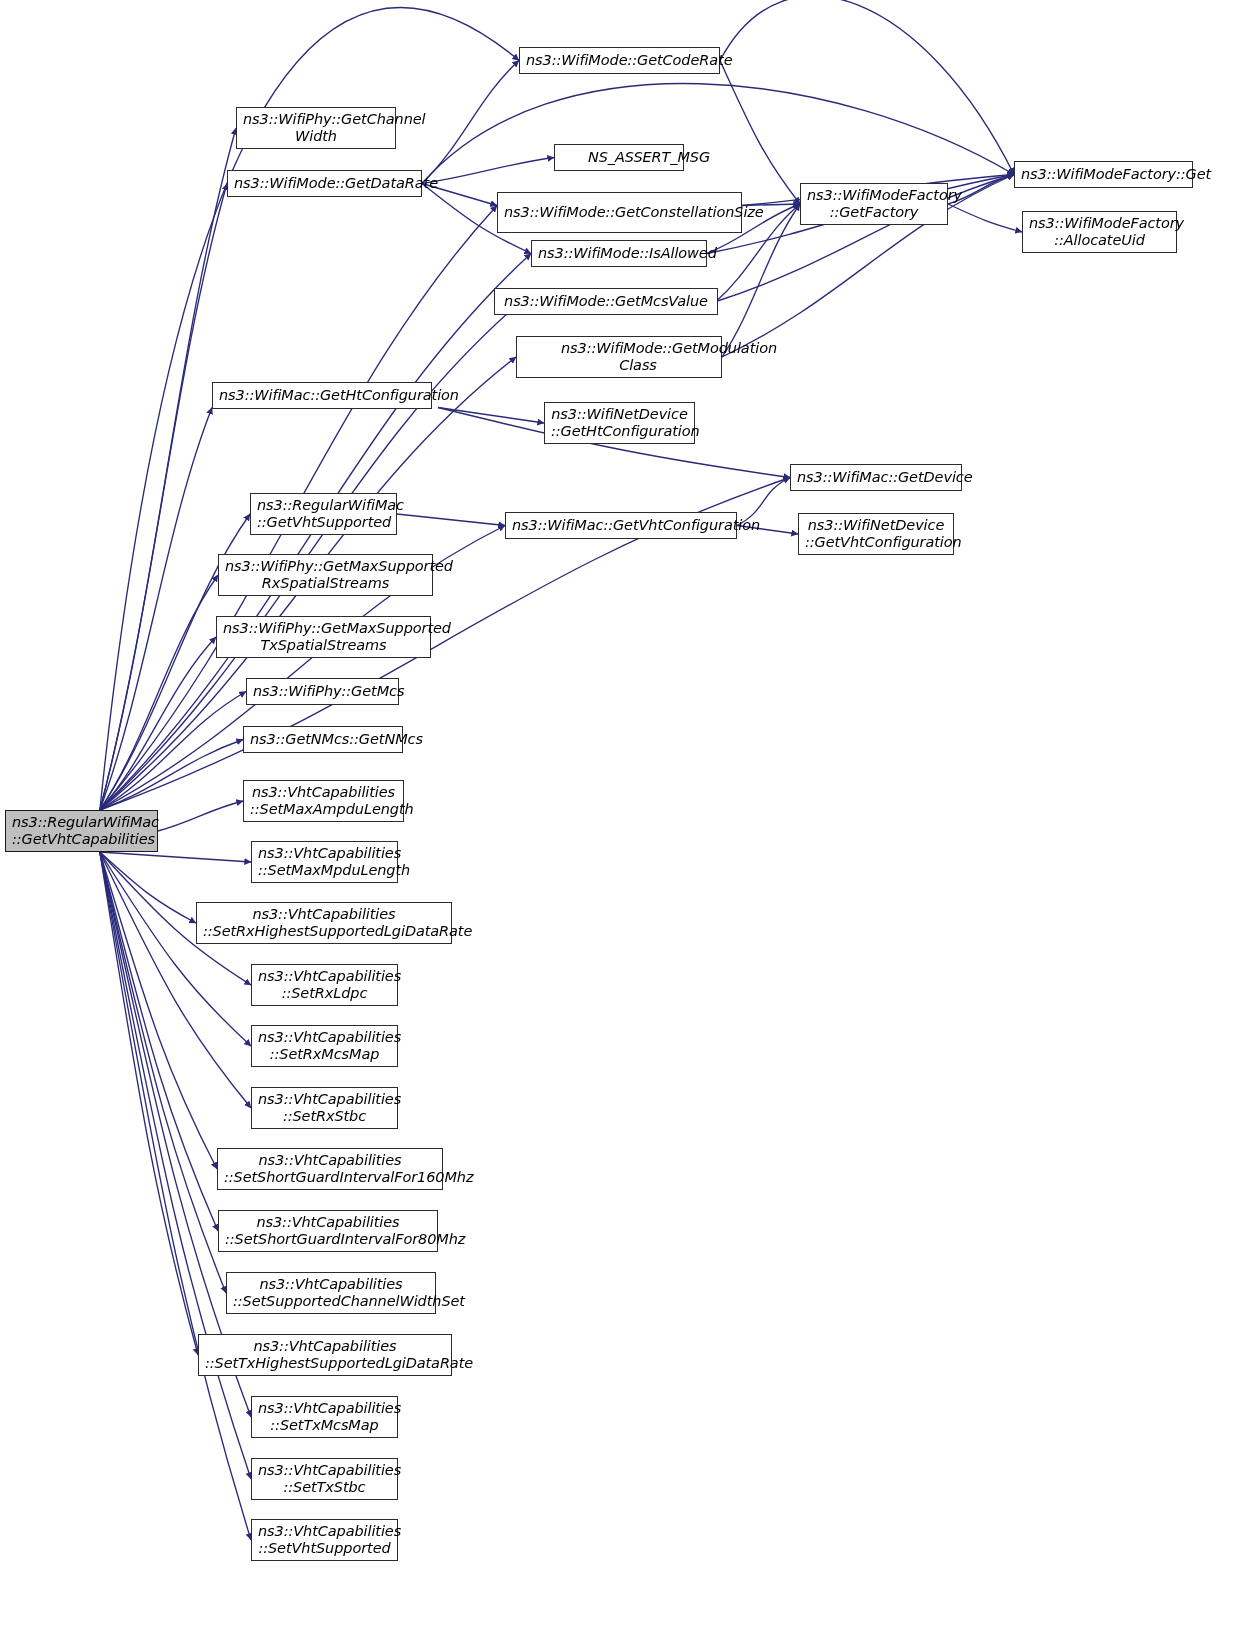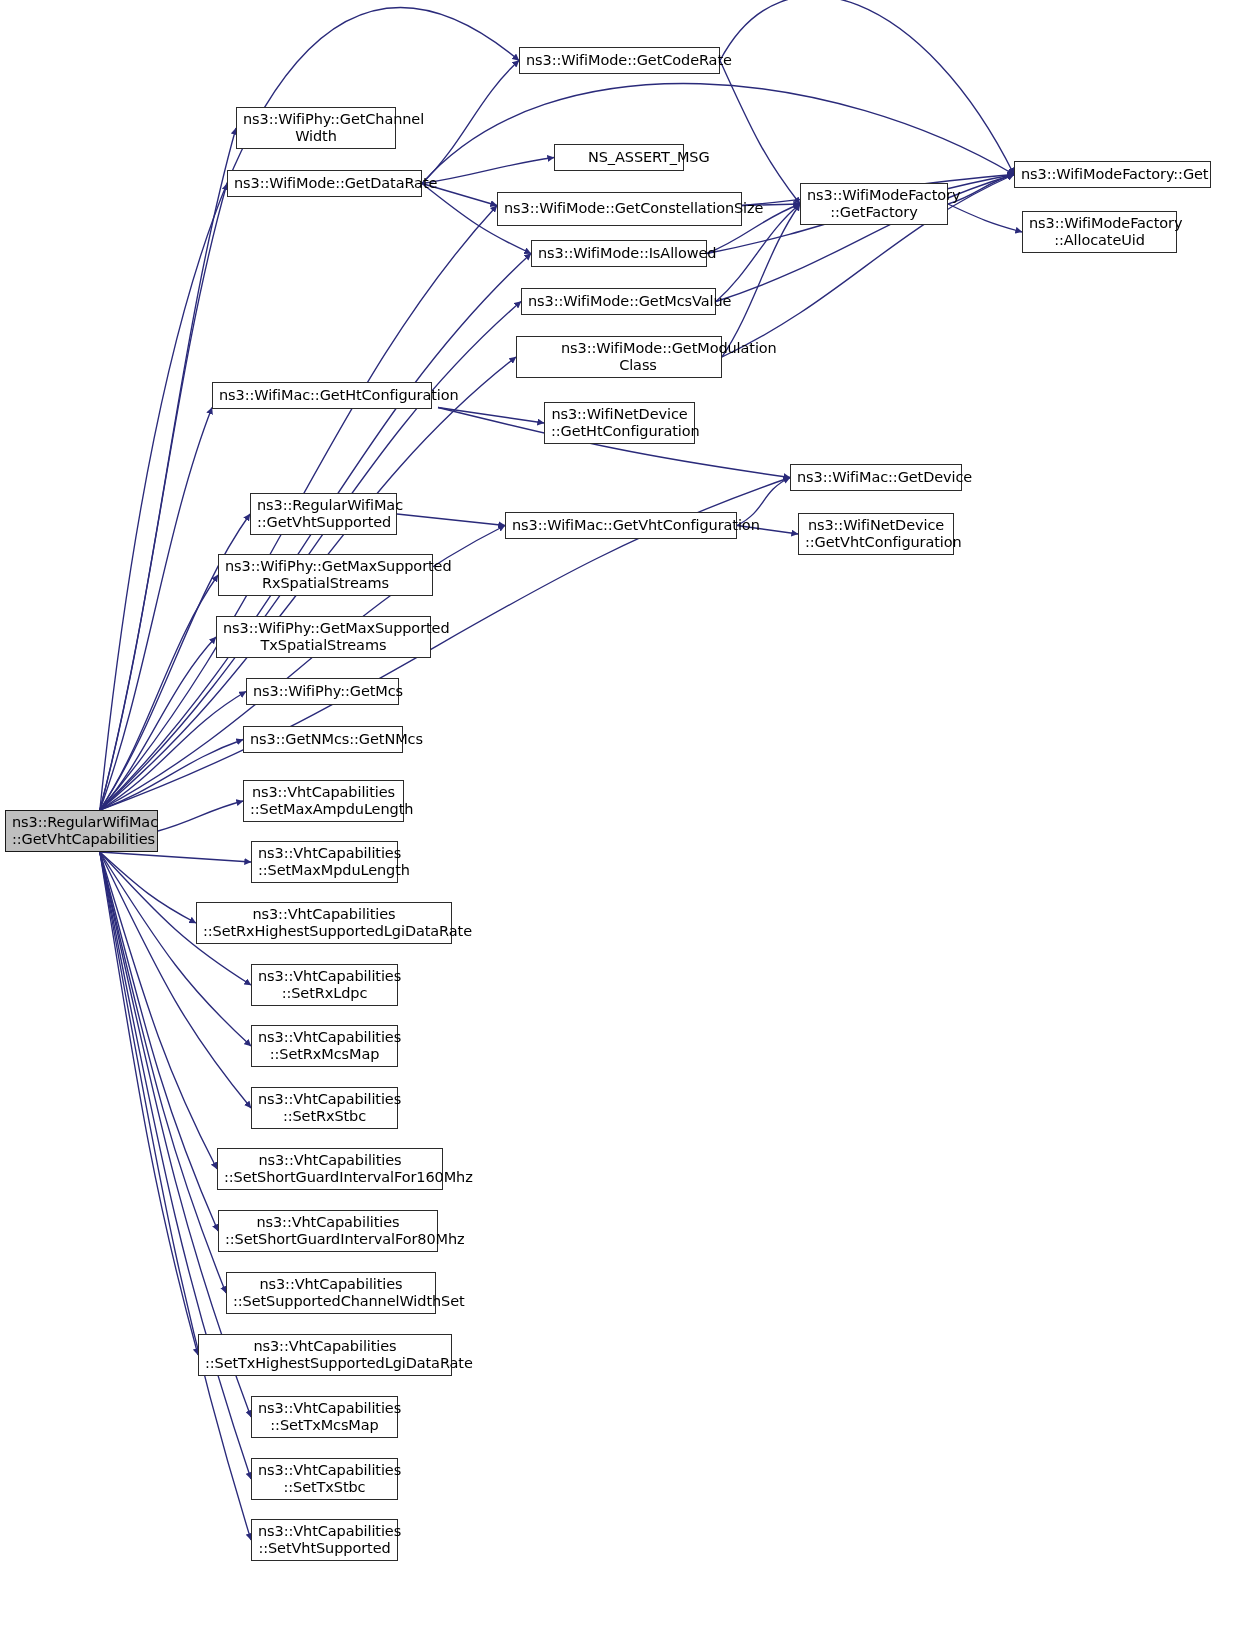--- a/index.html
+++ b/index.html
@@ -38,20 +38,21 @@
     padding: 0 6px;
     letter-spacing: -0.1px;
   }
   .node.highlight {
     background: #bfbfbf;
     border-color: #1a1a1a;
   }
   .node .lbl {
     display: block;
     width: 100%;
+    font-style: italic;
   }
 </style>
 </head>
 <body>
 
 <div id="canvas">
   <svg id="edges" viewBox="0 0 1253 1644" width="1253" height="1644" xmlns="http://www.w3.org/2000/svg">
     <defs>
       <marker id="arrow" viewBox="0 0 10 10" refX="9.5" refY="5" markerWidth="5.2" markerHeight="5.2" orient="auto-start-reverse">
         <path d="M 0 0 L 10 5 L 0 10 z" fill="#2a2a7a"></path>
@@ -111,28 +112,28 @@
       </g>
   </svg>
   <div id="nodes-layer">
       <div class="node highlight" style="left: 5px; top: 810px; width: 153px; height: 42px;"><span class="lbl">ns3::RegularWifiMac
 ::GetVhtCapabilities</span></div>
       <div class="node" style="left: 236px; top: 107px; width: 160px; height: 42px;"><span class="lbl">ns3::WifiPhy::GetChannel
 Width</span></div>
       <div class="node" style="left: 227px; top: 170px; width: 195px; height: 27px;"><span class="lbl">ns3::WifiMode::GetDataRate</span></div>
       <div class="node" style="left: 519px; top: 47px; width: 201px; height: 27px;"><span class="lbl">ns3::WifiMode::GetCodeRate</span></div>
       <div class="node" style="left: 554px; top: 144px; width: 130px; height: 27px; padding-left: 33px;"><span class="lbl">NS_ASSERT_MSG</span></div>
-      <div class="node" style="left: 497px; top: 192px; width: 245px; height: 34px;"><span class="lbl">ns3::WifiMode::GetConstellationSize</span></div>
+      <div class="node" style="left: 497px; top: 192px; width: 245px; height: 41px;"><span class="lbl">ns3::WifiMode::GetConstellationSize</span></div>
       <div class="node" style="left: 531px; top: 240px; width: 176px; height: 27px; text-align: right;"><span class="lbl">ns3::WifiMode::IsAllowed</span></div>
-      <div class="node" style="left: 521px; top: 288px; width: 195px; height: 27px;"><span class="lbl">ns3::WifiMode::GetMcsValue</span></div>
+      <div class="node" style="left: 494px; top: 288px; width: 224px; height: 27px;"><span class="lbl">ns3::WifiMode::GetMcsValue</span></div>
       <div class="node" style="left: 516px; top: 336px; width: 206px; height: 42px; padding-left: 44px;"><span class="lbl">ns3::WifiMode::GetModulation
 Class</span></div>
       <div class="node" style="left: 800px; top: 183px; width: 148px; height: 42px;"><span class="lbl">ns3::WifiModeFactory
 ::GetFactory</span></div>
-      <div class="node" style="left: 1014px; top: 161px; width: 197px; height: 27px;"><span class="lbl">ns3::WifiModeFactory::Get</span></div>
+      <div class="node" style="left: 1014px; top: 161px; width: 179px; height: 27px;"><span class="lbl">ns3::WifiModeFactory::Get</span></div>
       <div class="node" style="left: 1022px; top: 211px; width: 155px; height: 42px;"><span class="lbl">ns3::WifiModeFactory
 ::AllocateUid</span></div>
       <div class="node" style="left: 212px; top: 382px; width: 220px; height: 27px;"><span class="lbl">ns3::WifiMac::GetHtConfiguration</span></div>
       <div class="node" style="left: 544px; top: 402px; width: 151px; height: 42px;"><span class="lbl">ns3::WifiNetDevice
 ::GetHtConfiguration</span></div>
       <div class="node" style="left: 250px; top: 493px; width: 147px; height: 42px;"><span class="lbl">ns3::RegularWifiMac
 ::GetVhtSupported</span></div>
       <div class="node" style="left: 505px; top: 512px; width: 232px; height: 27px;"><span class="lbl">ns3::WifiMac::GetVhtConfiguration</span></div>
       <div class="node" style="left: 790px; top: 464px; width: 172px; height: 27px;"><span class="lbl">ns3::WifiMac::GetDevice</span></div>
       <div class="node" style="left: 798px; top: 513px; width: 156px; height: 42px;"><span class="lbl">ns3::WifiNetDevice

